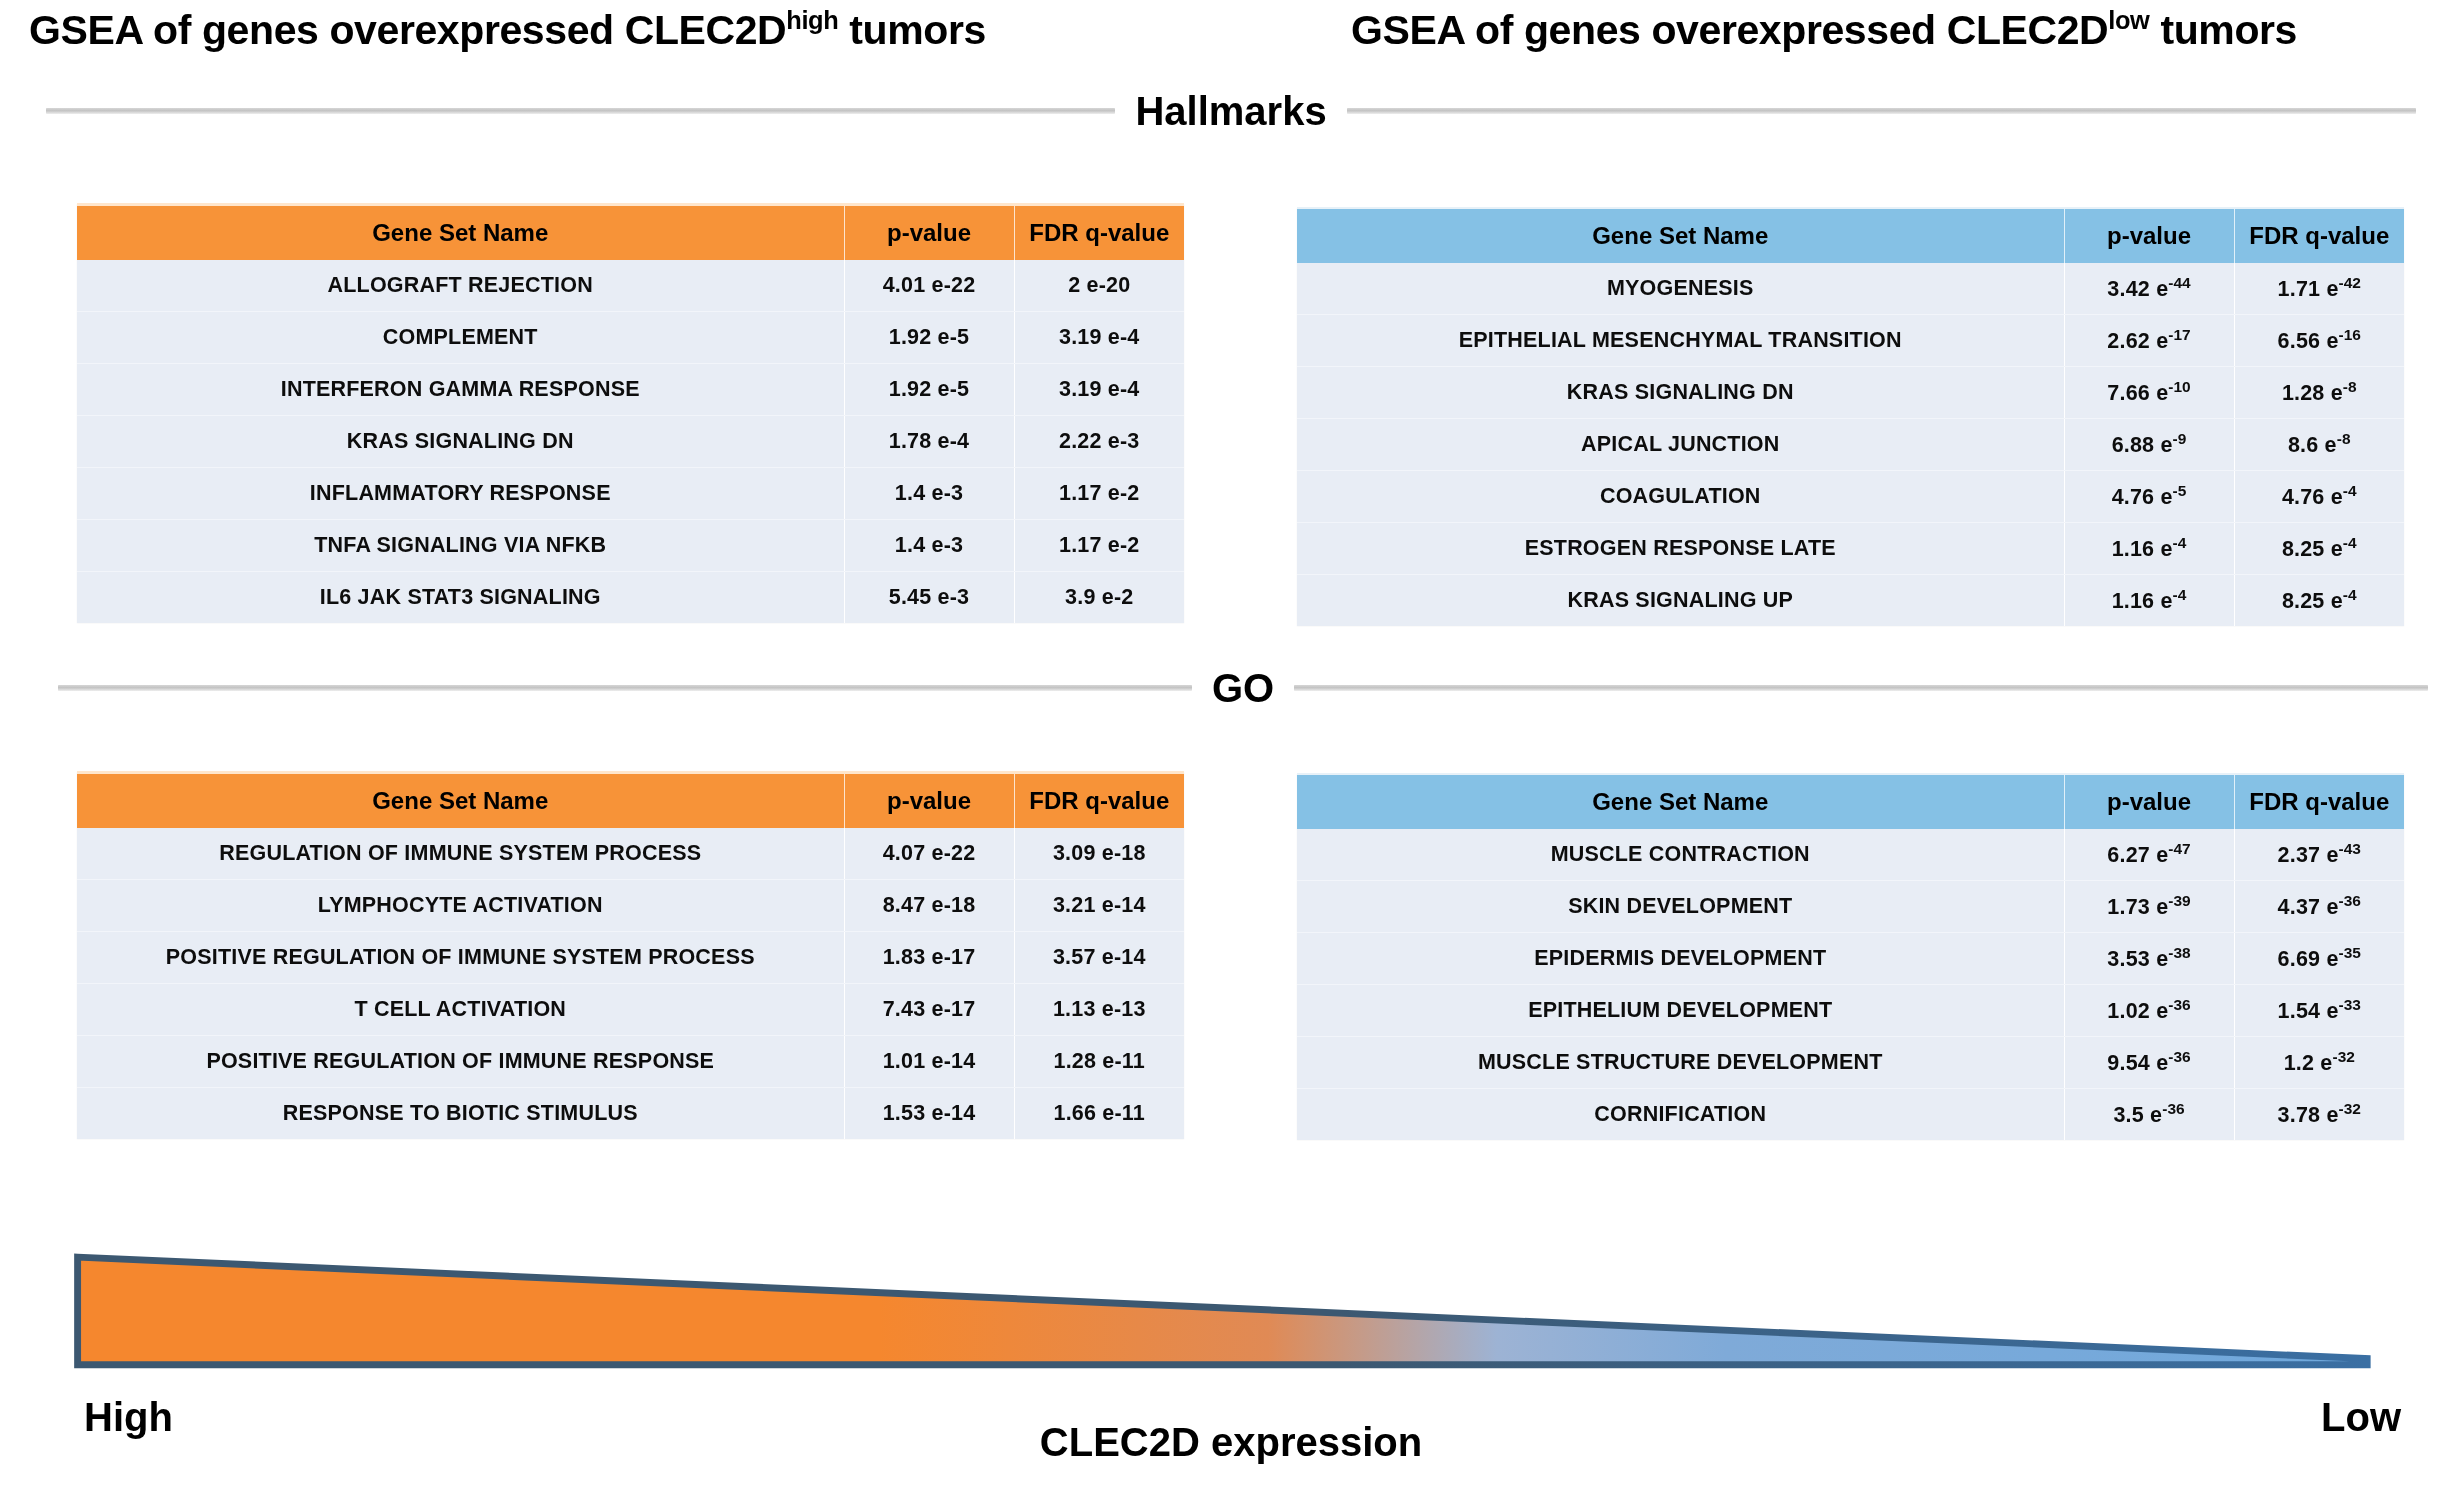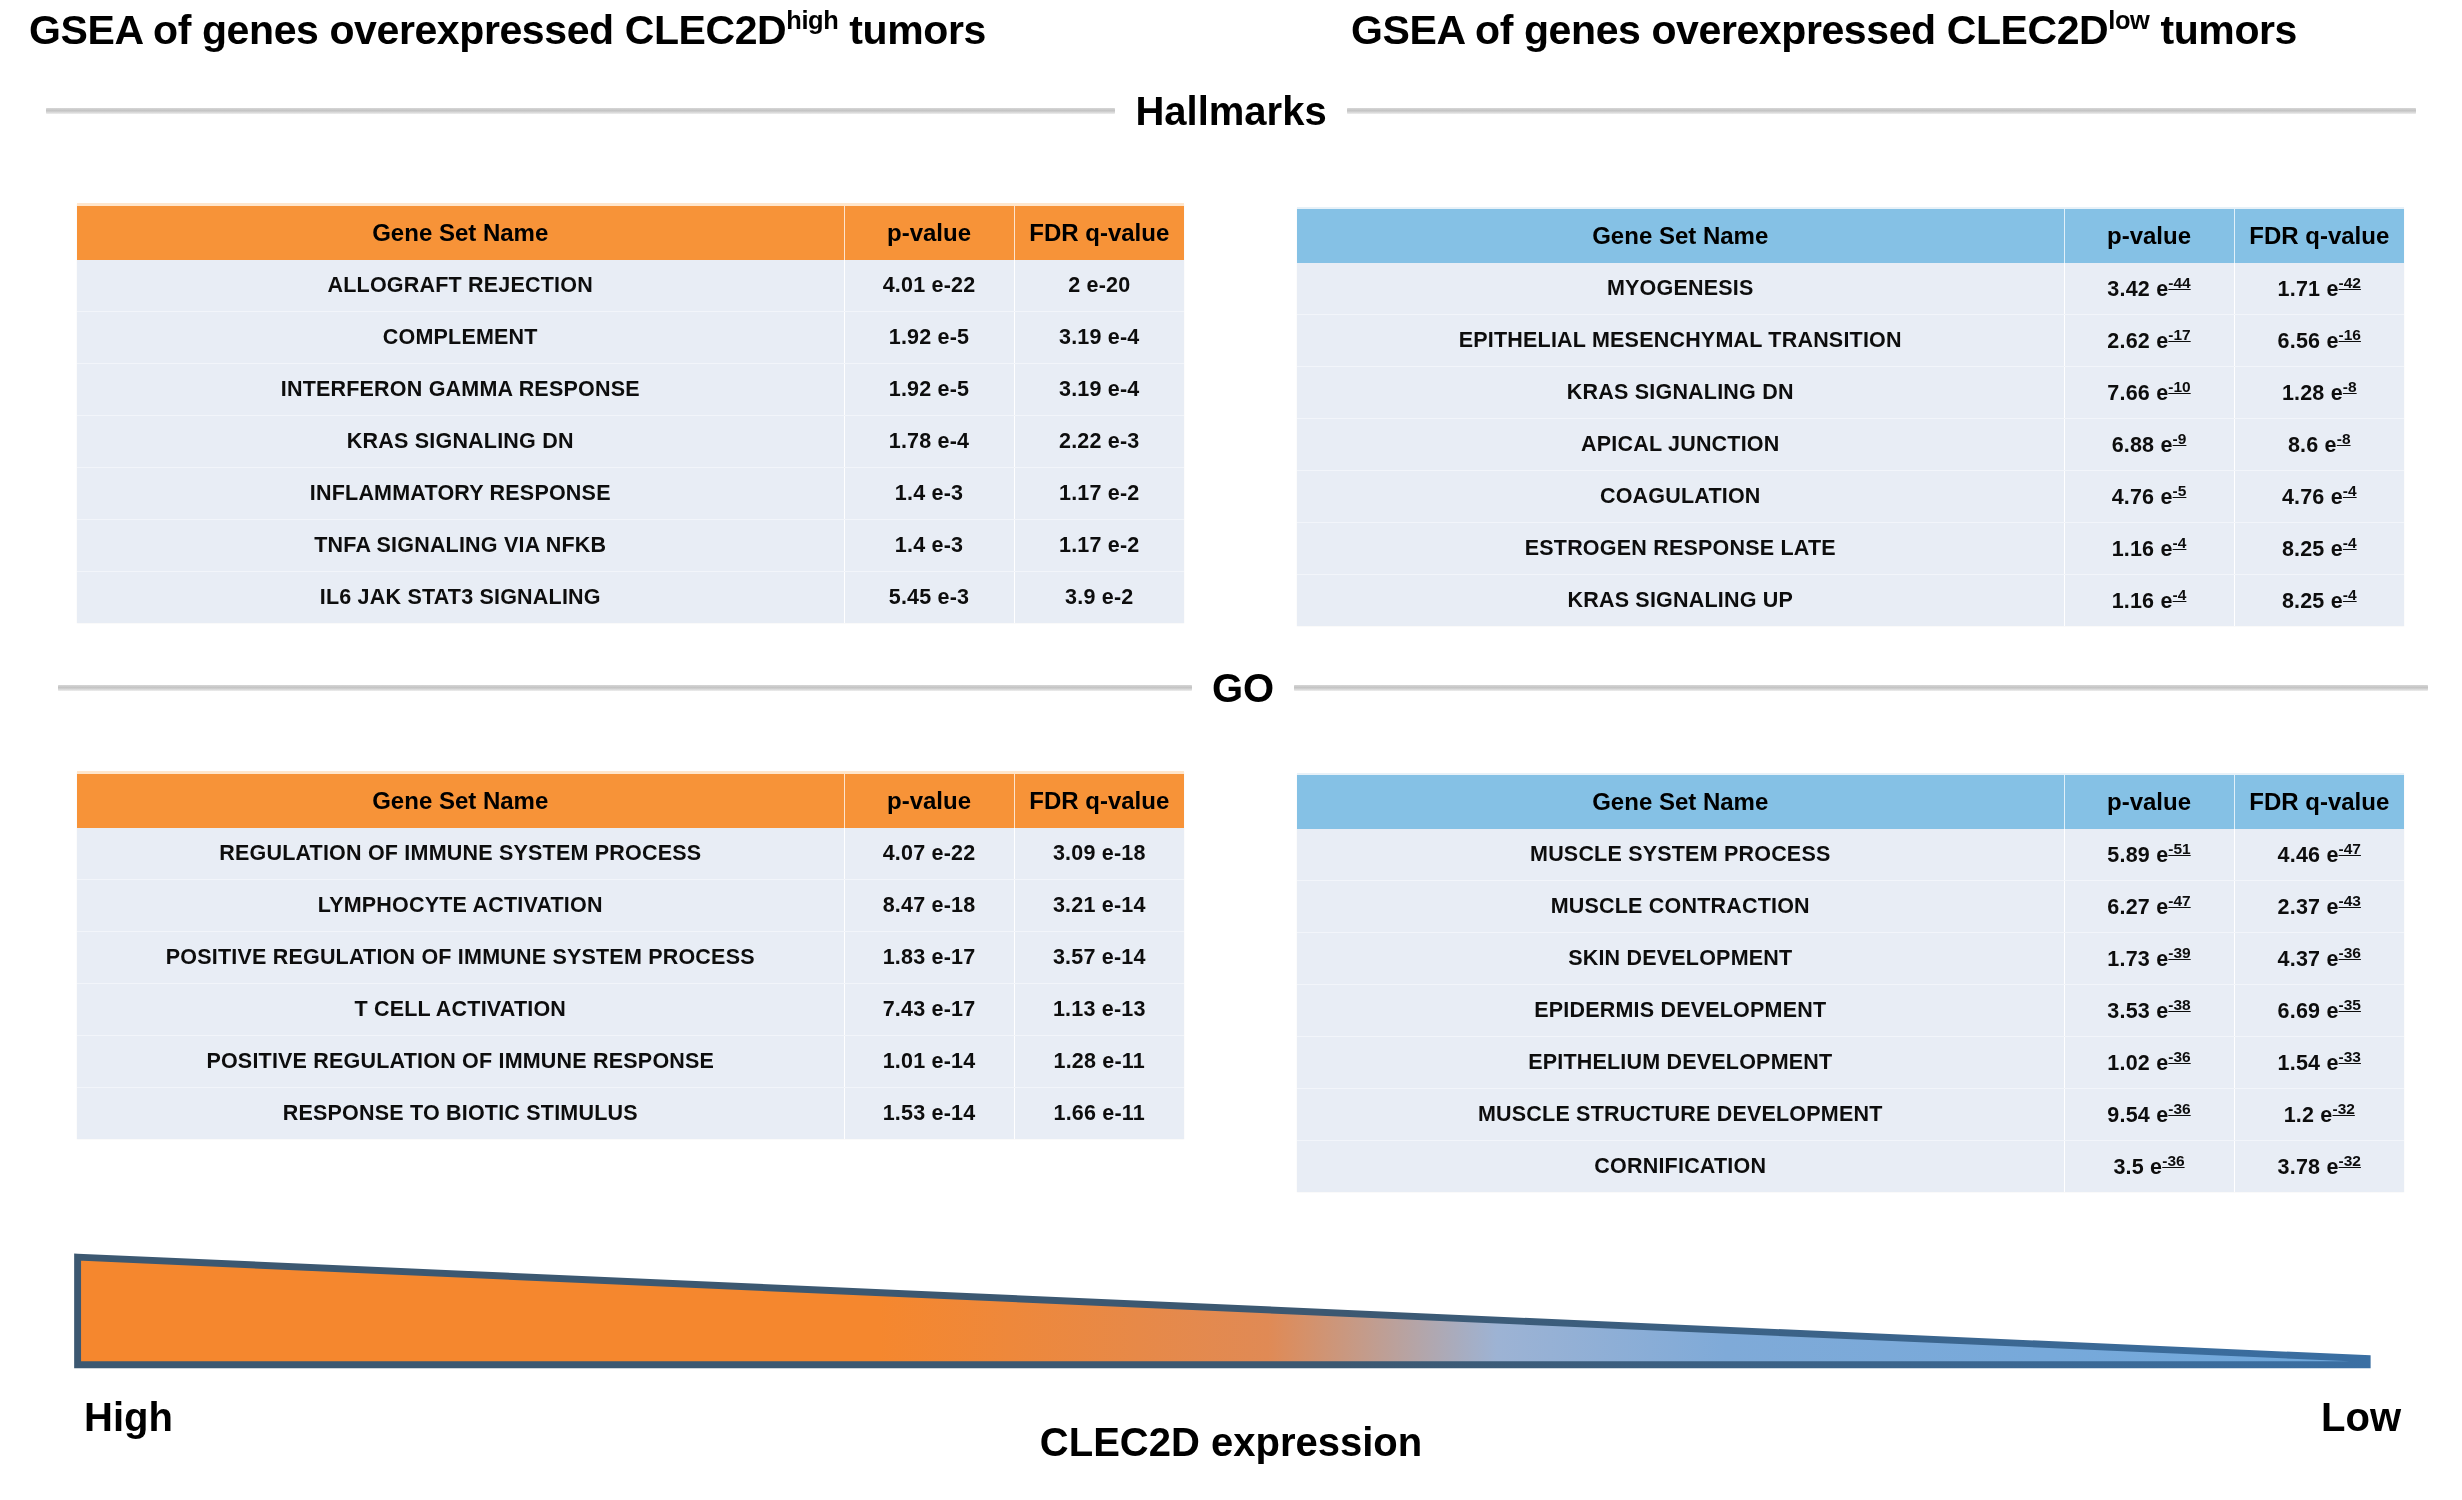--- a/index.html
+++ b/index.html
@@ -97,21 +97,20 @@
   }
   .gtable tbody td:last-child{border-right:none;}
   .gtable tbody tr:last-child td{border-bottom:none;}
 
   .gtable tbody td.name{font-size:21.5px;letter-spacing:0.2px;}
   .gtable tbody td.num{font-size:21.5px;letter-spacing:0.2px;}
   .gtable tbody td.num sup{
     font-size:0.72em;
     vertical-align:super;
     letter-spacing:0;
-    text-decoration:underline;
   }
 
   
   #tbl-hall-high{left:77px;  top:203px;}
   #tbl-hall-low {left:1297px; top:207px;}
   #tbl-go-high  {left:77px;  top:771px;}
   #tbl-go-low   {left:1297px; top:773px;}
 
   
   #wedge-wrap{
@@ -319,25 +318,20 @@
       <col class="c-q">
     </colgroup>
     <thead>
       <tr>
         <th>Gene Set Name</th>
         <th>p-value</th>
         <th>FDR q-value</th>
       </tr>
     </thead>
     <tbody>
-      <tr>
-        <td class="name">MUSCLE SYSTEM PROCESS</td>
-        <td class="num">5.89 e<sup>-51</sup></td>
-        <td class="num">4.46 e<sup>-47</sup></td>
-      </tr>
       <tr>
         <td class="name">MUSCLE CONTRACTION</td>
         <td class="num">6.27 e<sup>-47</sup></td>
         <td class="num">2.37 e<sup>-43</sup></td>
       </tr>
       <tr>
         <td class="name">SKIN DEVELOPMENT</td>
         <td class="num">1.73 e<sup>-39</sup></td>
         <td class="num">4.37 e<sup>-36</sup></td>
       </tr>

